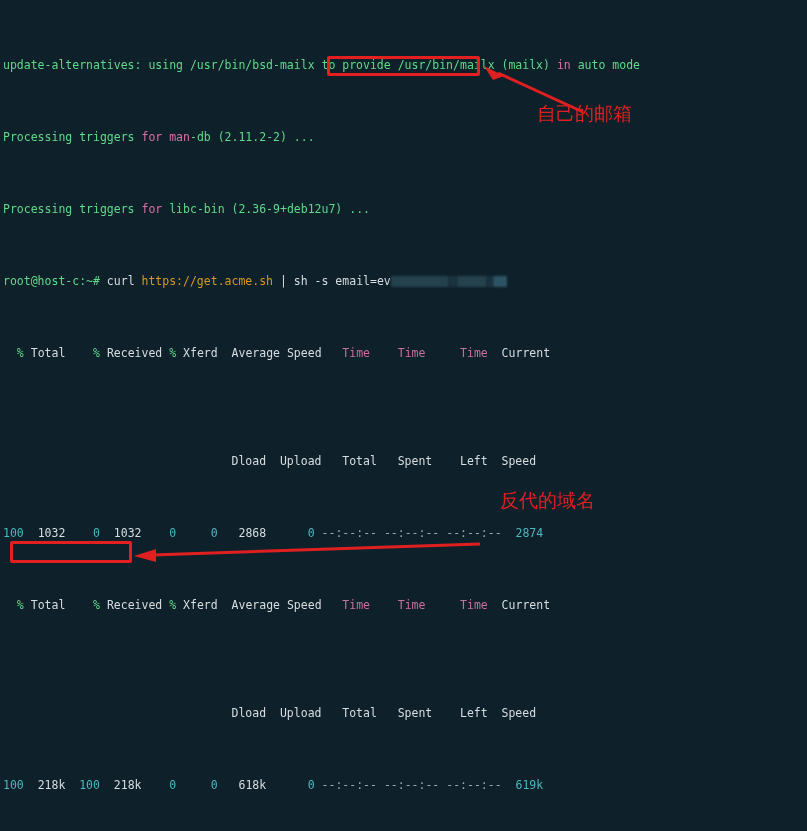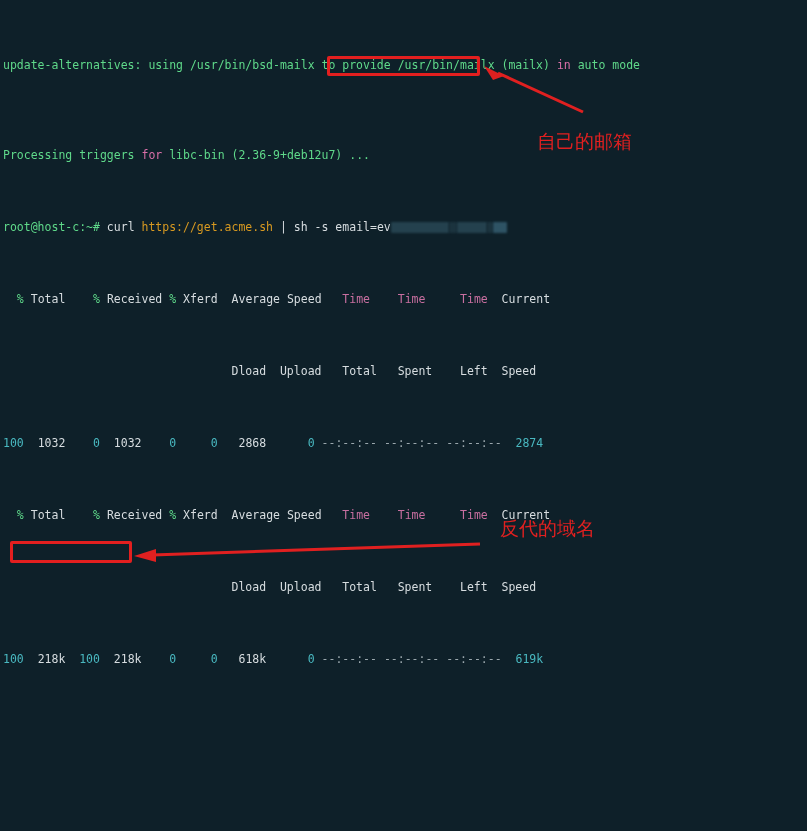--- a/index.html
+++ b/index.html
@@ -25,21 +25,21 @@
     right: 0;
     white-space: pre;
   }
   .ln {
     height: 18px;
     white-space: pre;
     overflow: visible;
   }
   
   .c-green    { color: #5fd98a; }
-  .c-white    { color: #d7dde0; }
+  .c-white    { color: #d7dde0; margin-top: 36px; }
   .c-gray     { color: #9aa7ad; }
   .c-pink     { color: #d96fa8; }
   .c-magenta  { color: #c86fa0; }
   .c-cyan     { color: #49b8c0; }
   .c-orange   { color: #d79921; margin-top: 32px; }
   .b { font-weight: normal; }
 
   
   .redact {
     display: inline-block;
@@ -60,33 +60,33 @@
     box-sizing: border-box;
     pointer-events: none;
   }
   .anno-text {
     position: absolute;
     color: #e02020;
     font-family: "DejaVu Sans", "Liberation Sans", sans-serif;
     font-size: 19px;
     font-weight: 500;
     white-space: nowrap;
-    margin-top: 28px;
   }
   .anno-arrow { position: absolute; pointer-events: none; }
 </style>
 </head>
 <body>
 
 <div id="terminal">
 
   <div class="lines">
 
     <div class="ln"><span class="c-green">update-alternatives: using /usr/bin/bsd-mailx to provide /usr/bin/mailx (mailx) </span><span class="c-pink">in</span><span class="c-green"> auto mode</span></div>
 
+    <div class="ln"><span class="c-green">Processing triggers </span><span class="c-pink">for</span><span class="c-pink"> man</span><span class="c-green">-db (2.11.2-2) ...</span></div>
 
     <div class="ln"><span class="c-green">Processing triggers </span><span class="c-pink">for</span><span class="c-green"> libc-bin (2.36-9+deb12u7) ...</span></div>
 
     <div class="ln"><span class="c-green">root@host-c:~# </span><span class="c-white">curl </span><span class="c-orange">https://get.acme.sh</span><span class="c-white"> | sh -s email=</span><span class="c-white">ev</span><span class="redact" style="width:58px"></span><span class="redact dark" style="width:8px"></span><span class="redact" style="width:30px"></span><span class="redact dark" style="width:6px"></span><span class="redact light" style="width:14px"></span></div>
 
     <div class="ln"><span class="c-green">  %</span><span class="c-white"> Total    </span><span class="c-green">%</span><span class="c-white"> Received </span><span class="c-green">%</span><span class="c-white"> Xferd  Average Speed   </span><span class="c-magenta">Time</span><span class="c-white">    </span><span class="c-magenta">Time</span><span class="c-white">     </span><span class="c-magenta">Time</span><span class="c-white">  Current</span></div>
 
     <div class="ln c-white">                                 Dload  Upload   Total   Spent    Left  Speed</div>
 
     <div class="ln"><span class="c-cyan">100</span><span class="c-white">  1032    </span><span class="c-cyan">0</span><span class="c-white">  1032    </span><span class="c-cyan">0</span><span class="c-white">     </span><span class="c-cyan">0</span><span class="c-white">   2868      </span><span class="c-cyan">0</span><span class="c-gray"> --:--:-- --:--:-- --:--:--  </span><span class="c-cyan">2874</span></div>

